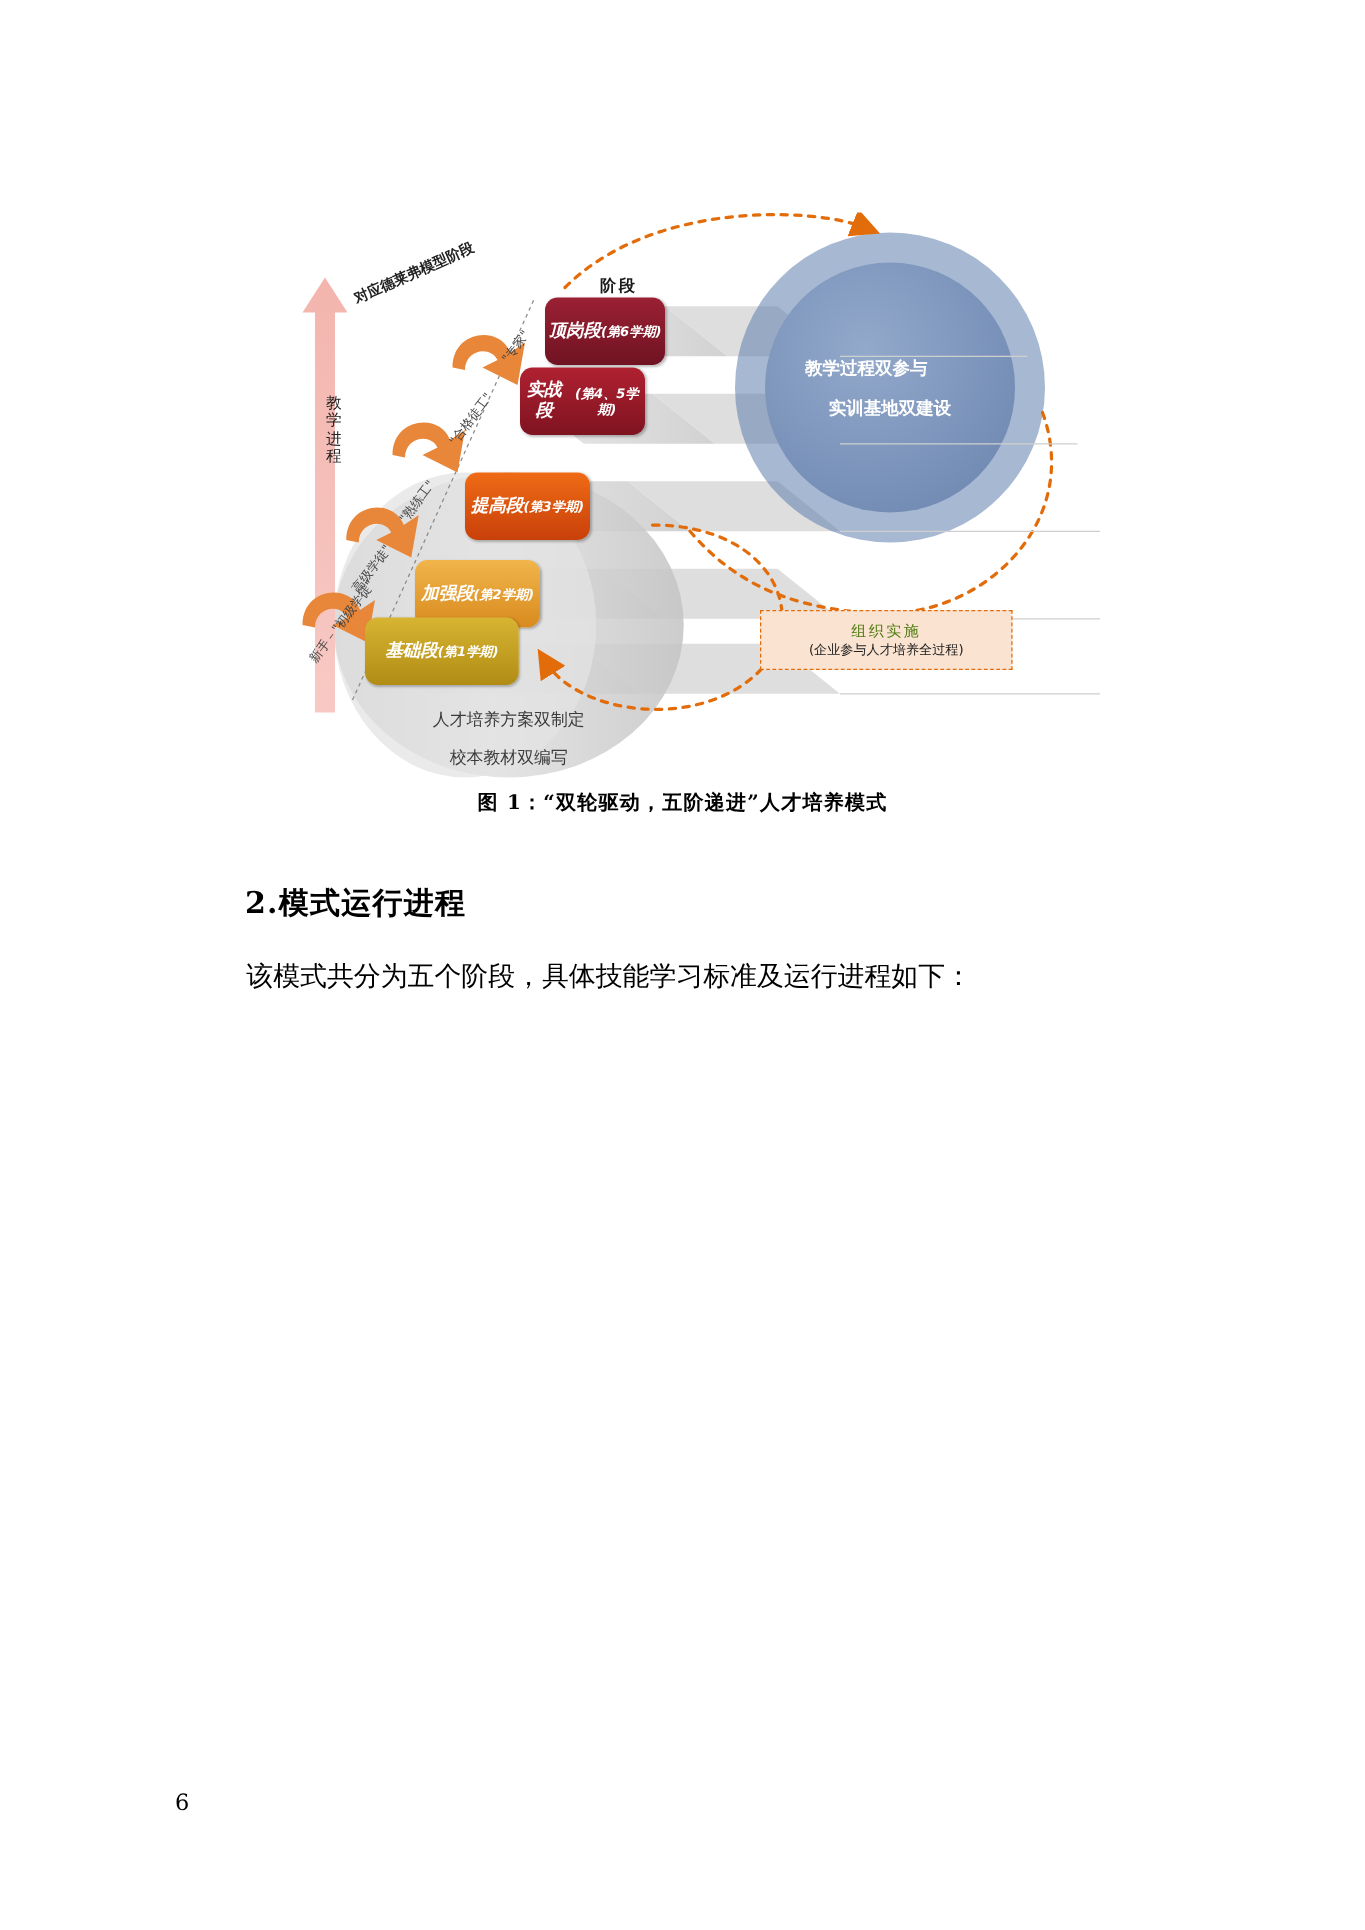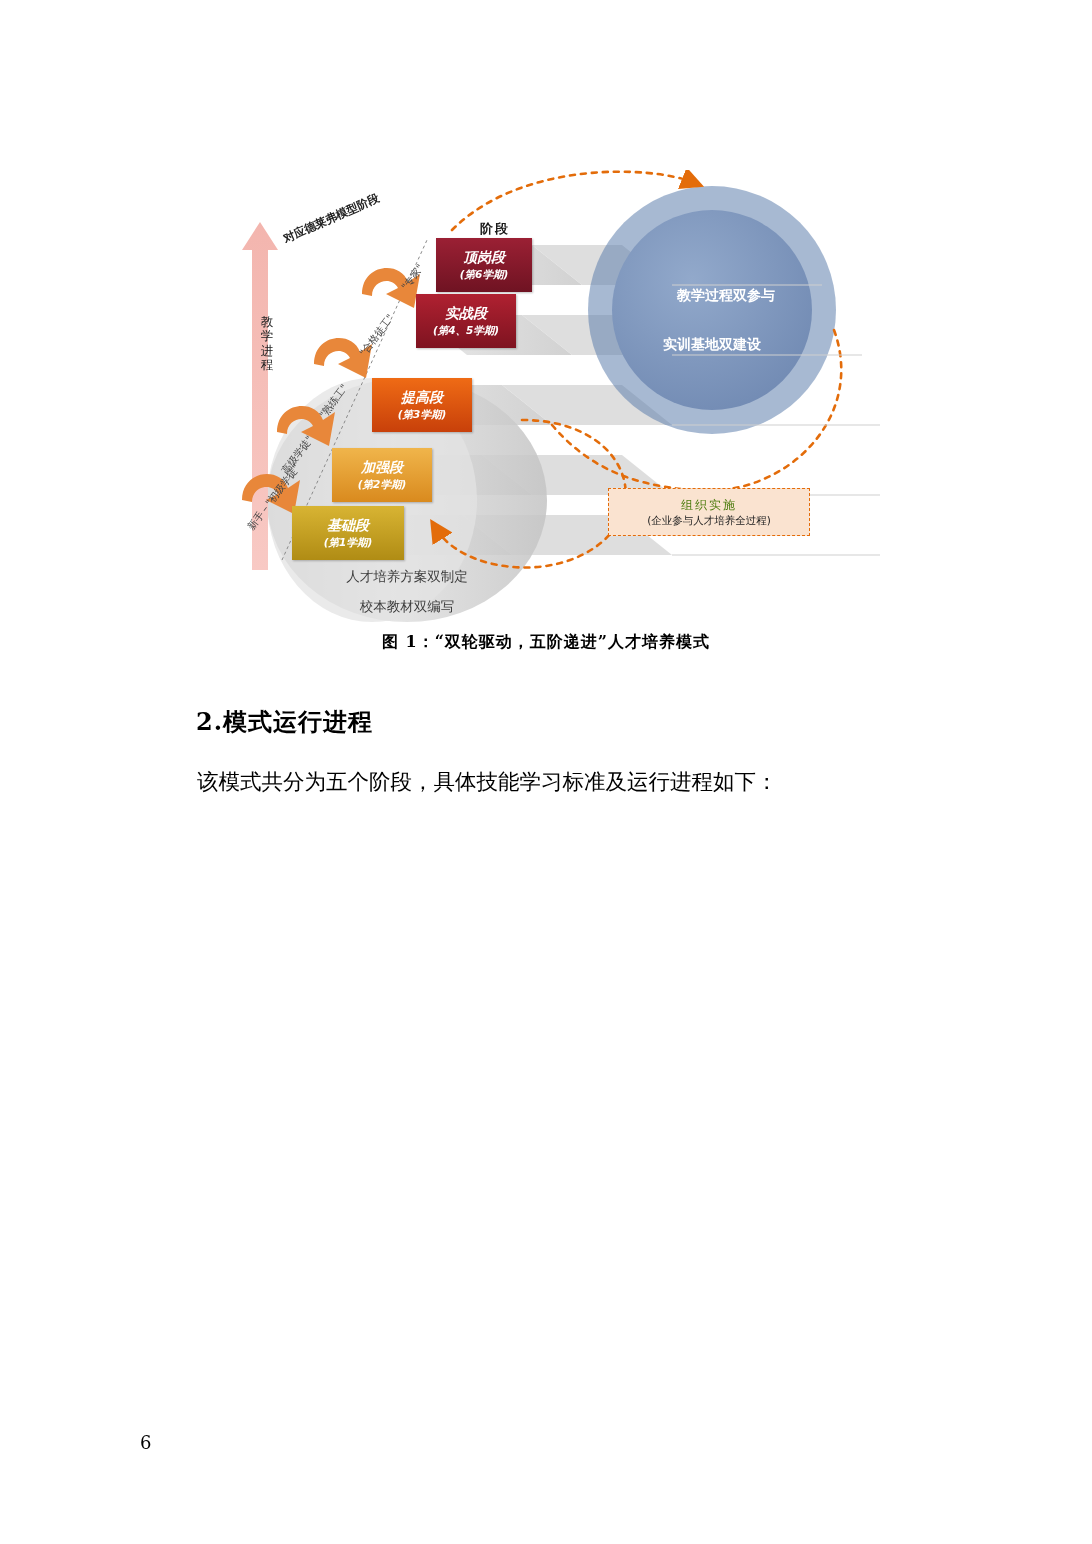--- a/index.html
+++ b/index.html
@@ -29,29 +29,30 @@
     top: 170px;
     width: 660px;
     height: 470px;
   }
   .fig-svg { position: absolute; left: 0; top: 0; }
 
   
   .stage-box {
     position: absolute;
     display: flex;
-    flex-direction: column;
+    flex-direction: row;
     align-items: center;
     justify-content: center;
     color: #fff;
     font-weight: bold;
     font-style: italic;
     text-align: center;
     line-height: 1.2;
     box-shadow: 1px 1px 2px rgba(0,0,0,.25);
+    border-radius: 10px;
   }
   .stage-box .s-name { font-size: 14px; }
   .stage-box .s-term { font-size: 10.5px; margin-top: 2px; }
 
   .circle-text {
     position: absolute;
     color: #ffffff;
     font-size: 14px;
     font-weight: bold;
     text-align: center;
@@ -267,27 +268,27 @@
     <div class="stage-box" style="left:150px; top:208px; width:100px; height:54px; background:linear-gradient(#EF6B15,#C8400A);">
       <span class="s-name">提高段</span>
       <span class="s-term">(第3学期)</span>
     </div>
 
     <div class="stage-box" style="left:110px; top:278px; width:100px; height:54px; background:linear-gradient(#F0B54B,#D98A1E);">
       <span class="s-name">加强段</span>
       <span class="s-term">(第2学期)</span>
     </div>
 
-    <div class="stage-box" style="left:70px; top:336px; width:112px; height:54px; background:linear-gradient(#D8B433,#B08C14);text-align:center;">
+    <div class="stage-box" style="left:70px; top:324px; width:123px; height:54px; background:linear-gradient(#D8B433,#B08C14);text-align:center;">
       <span class="s-name">基础段</span>
       <span class="s-term">(第1学期)</span>
     </div>
 
-    <div class="circle-text" style="left:404px; top:112px; width:200px;text-align:center;">教学过程双参与</div>
-    <div class="circle-text" style="left:390px; top:144px; width:200px;margin-top:17px;">实训基地双建设</div>
+    <div class="circle-text" style="left:371px; top:112px; width:200px;text-align:center;">教学过程双参与</div>
+    <div class="circle-text" style="left:390px; top:144px; width:200px;">实训基地双建设</div>
 
     <div class="gray-circle-text" style="left:65px; top:394px; width:240px;">人才培养方案双制定</div>
     <div class="gray-circle-text" style="left:65px; top:424px; width:240px;">校本教材双编写</div>
 
     <div class="dashbox" style="left:386px; top:318px; width:200px; height:46px;">
       <span class="db1">组织实施</span>
       <span class="db2">(企业参与人才培养全过程)</span>
     </div>
   </div>
 

